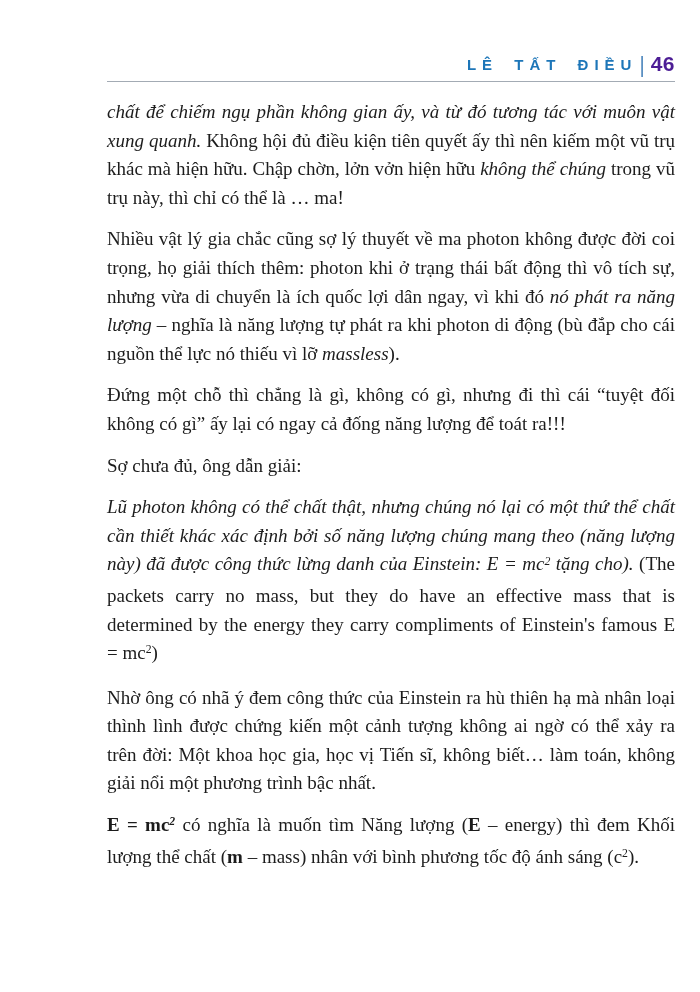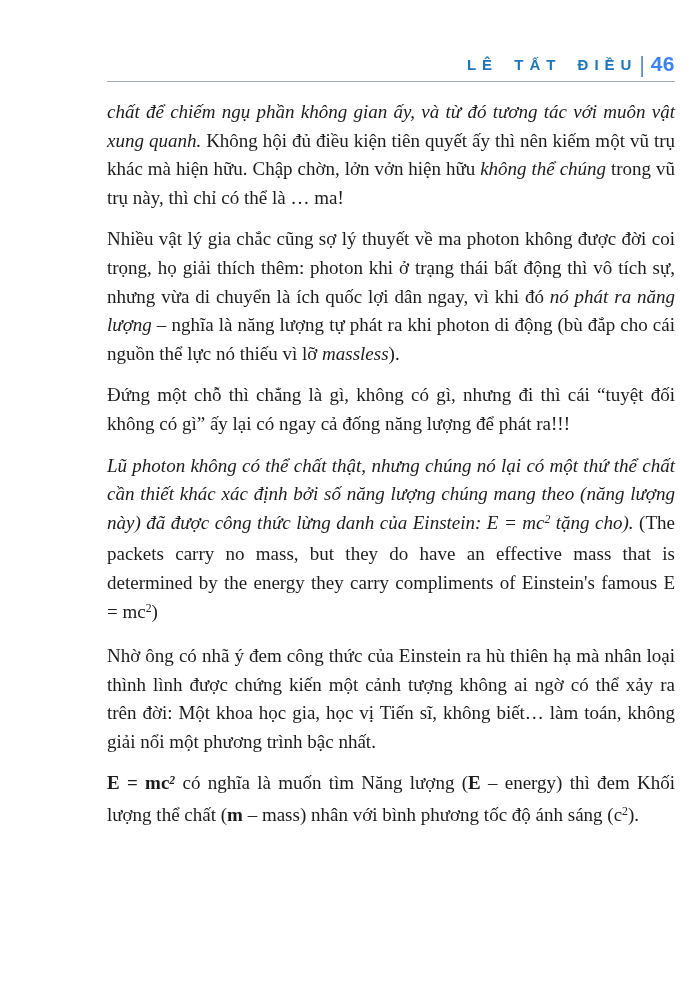--- a/index.html
+++ b/index.html
@@ -38,21 +38,21 @@
     word-spacing: 6px;
   }
   .sep {
     color: #4d87bd;
     font-size: 20px;
     font-weight: normal;
     margin: 0 6px 0 2px;
     transform: scaleY(1.1);
   }
   .pagenum {
-    color: #3b82f6;
+    color: #4c1d95;
     font-size: 21px;
     letter-spacing: 0.5px;
   }
   .header-rule {
     margin-top: 5px;
     border-top: 1px solid #a3abb4;
     height: 0;
   }
   .body-text {
     margin-top: 16px;
@@ -85,20 +85,21 @@
       <span class="author">LÊ TẤT ĐIỀU</span>
       <span class="sep">|</span>
       <span class="pagenum">46</span>
     </header>
 
     <div class="header-rule"></div>
 
     <main class="body-text">
         <p class="para"><span class="run-i">chất để chiếm ngụ phần không gian ấy, và từ đó tương tác với muôn vật xung quanh.</span><span class="run-r"> Không hội đủ điều kiện tiên quyết ấy thì nên kiếm một vũ trụ khác mà hiện hữu. Chập chờn, lởn vởn hiện hữu </span><span class="run-i">không thể chúng</span><span class="run-r"> trong vũ trụ này, thì chỉ có thể là … ma!</span></p>
         <p class="para"><span class="run-r">Nhiều vật lý gia chắc cũng sợ lý thuyết về ma photon không được đời coi trọng, họ giải thích thêm: photon khi ở trạng thái bất động thì vô tích sự, nhưng vừa di chuyển là ích quốc lợi dân ngay, vì khi đó </span><span class="run-i">nó phát ra năng lượng</span><span class="run-r"> – nghĩa là năng lượng tự phát ra khi photon di động (bù đắp cho cái nguồn thể lực nó thiếu vì lỡ </span><span class="run-i">massless</span><span class="run-r">).</span></p>
-        <p class="para"><span class="run-r">Đứng một chỗ thì chẳng là gì, không có gì, nhưng đi thì cái “tuyệt đối không có gì” ấy lại có ngay cả đống năng lượng để phát ra!!!</span></p>
+        <p class="para"><span class="run-r">Đứng một chỗ thì chẳng là gì, không có gì, nhưng đi thì cái “tuyệt đối không có gì” ấy lại có ngay cả đống năng lượng để toát ra!!!</span></p>
+        <p class="para"><span class="run-r">Sợ chưa đủ, ông dẫn giải:</span></p>
         <p class="para"><span class="run-i">Lũ photon không có thể chất thật, nhưng chúng nó lại có một thứ thể chất cần thiết khác xác định bởi số năng lượng chúng mang theo (năng lượng này) đã được công thức lừng danh của Einstein: E = mc</span><span class="run-isup">2</span><span class="run-i"> tặng cho).</span><span class="run-r"> (The packets carry no mass, but they do have an effective mass that is determined by the energy they carry compliments of Einstein's famous E = mc</span><span class="run-sup">2</span><span class="run-r">)</span></p>
         <p class="para"><span class="run-r">Nhờ ông có nhã ý đem công thức của Einstein ra hù thiên hạ mà nhân loại thình lình được chứng kiến một cảnh tượng không ai ngờ có thể xảy ra trên đời: Một khoa học gia, học vị Tiến sĩ, không biết… làm toán, không giải nổi một phương trình bậc nhất.</span></p>
         <p class="para"><span class="run-bi">E = mc</span><span class="run-bisup">2</span><span class="run-r"> có nghĩa là muốn tìm Năng lượng (</span><span class="run-b">E</span><span class="run-r"> – energy) thì đem Khối lượng thể chất (</span><span class="run-b">m</span><span class="run-r"> – mass) nhân với bình phương tốc độ ánh sáng (c</span><span class="run-sup">2</span><span class="run-r">).</span></p>
       </main>
 
   </div>
 </div>
 
 </body></html>

